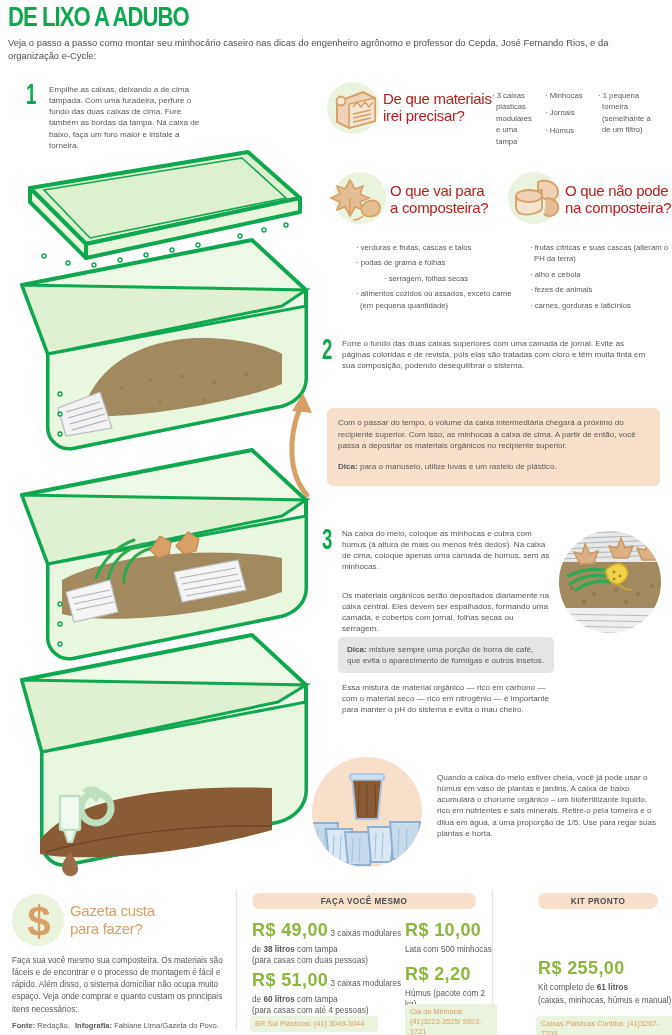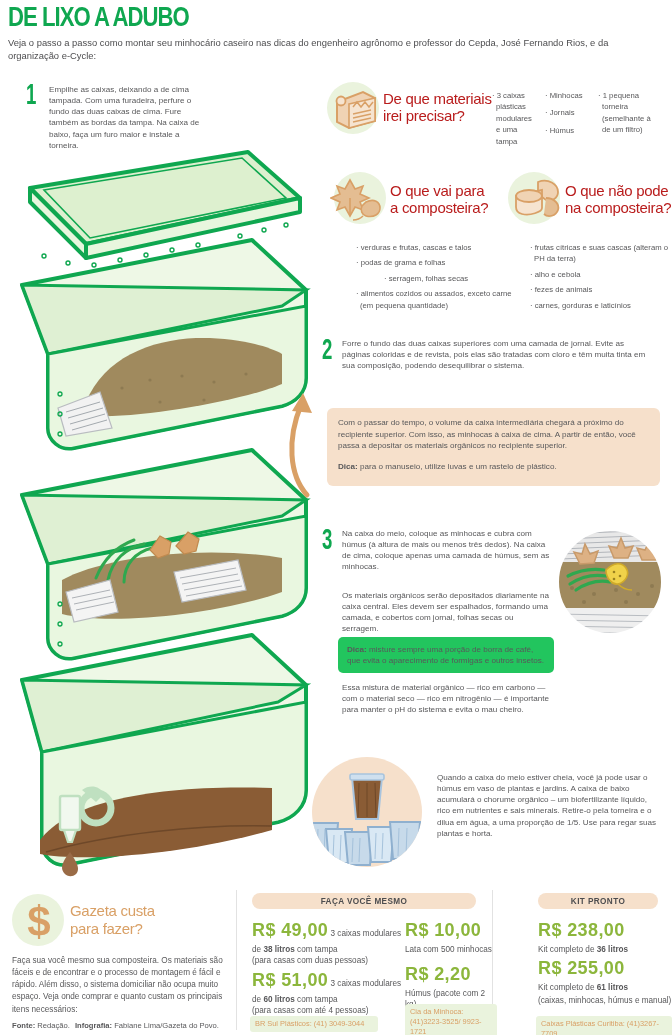--- a/index.html
+++ b/index.html
@@ -54,21 +54,21 @@
   }
   .bul { font-size: 7.7px; line-height: 1.48; color: #58585a; }
   .bul div { text-indent: -4px; padding-left: 4px; }
 
   
   .note-tan {
     position: absolute; background: #f6e0cb; border-radius: 6px;
     font-size: 8.1px; line-height: 1.45; color: #58585a; padding: 9px 11px;
   }
   .note-green {
-    position: absolute; background: #22c55e; border-radius: 5px;
+    position: absolute; background: #e5e5e5; border-radius: 5px;
     font-size: 8.1px; line-height: 1.42; color: #58585a; padding: 7px 9px;
   }
   b { font-weight: bold; }
 
   
   .money-head {
     position: absolute; font-size: 15px; line-height: 1.18;
     color: #d9a066; letter-spacing: -0.3px;
   }
   .money-body { position: absolute; font-size: 8.2px; line-height: 1.48; color: #58585a; }
@@ -445,24 +445,20 @@
   </div>
 
   <div class="contact" style="left:250px; top:1016px; width:128px;">BR Sul Plásticos: (41) 3049-3044</div>
   <div class="contact" style="left:405px; top:1004px; width:92px;">
     <div>Cia da Minhoca:</div>
     <div>(41)3223-3525/ 9923-1721</div>
   </div>
 
   <div class="panel-title" style="left:538px; top:893px; width:120px;">KIT PRONTO</div>
 
-  <div class="price-row" style="left:538px; top:918px; width:130px;">
-    <span class="price">R$ 238,00</span><br>
-    <span>Kit completo de </span><b>36 litros</b>
-  </div>
 
   <div class="price-row" style="left:538px; top:956px; width:130px;">
     <span class="price">R$ 255,00</span><br>
     <span>Kit completo de </span><b>61 litros</b>
   </div>
 
   <div class="price-row" style="left:538px; top:995px; width:134px;">(caixas, minhocas, húmus e manual)</div>
 
   <div class="contact" style="left:536px; top:1016px; width:136px;">Caixas Plásticas Curitiba: (41)3267-7709</div>
 

